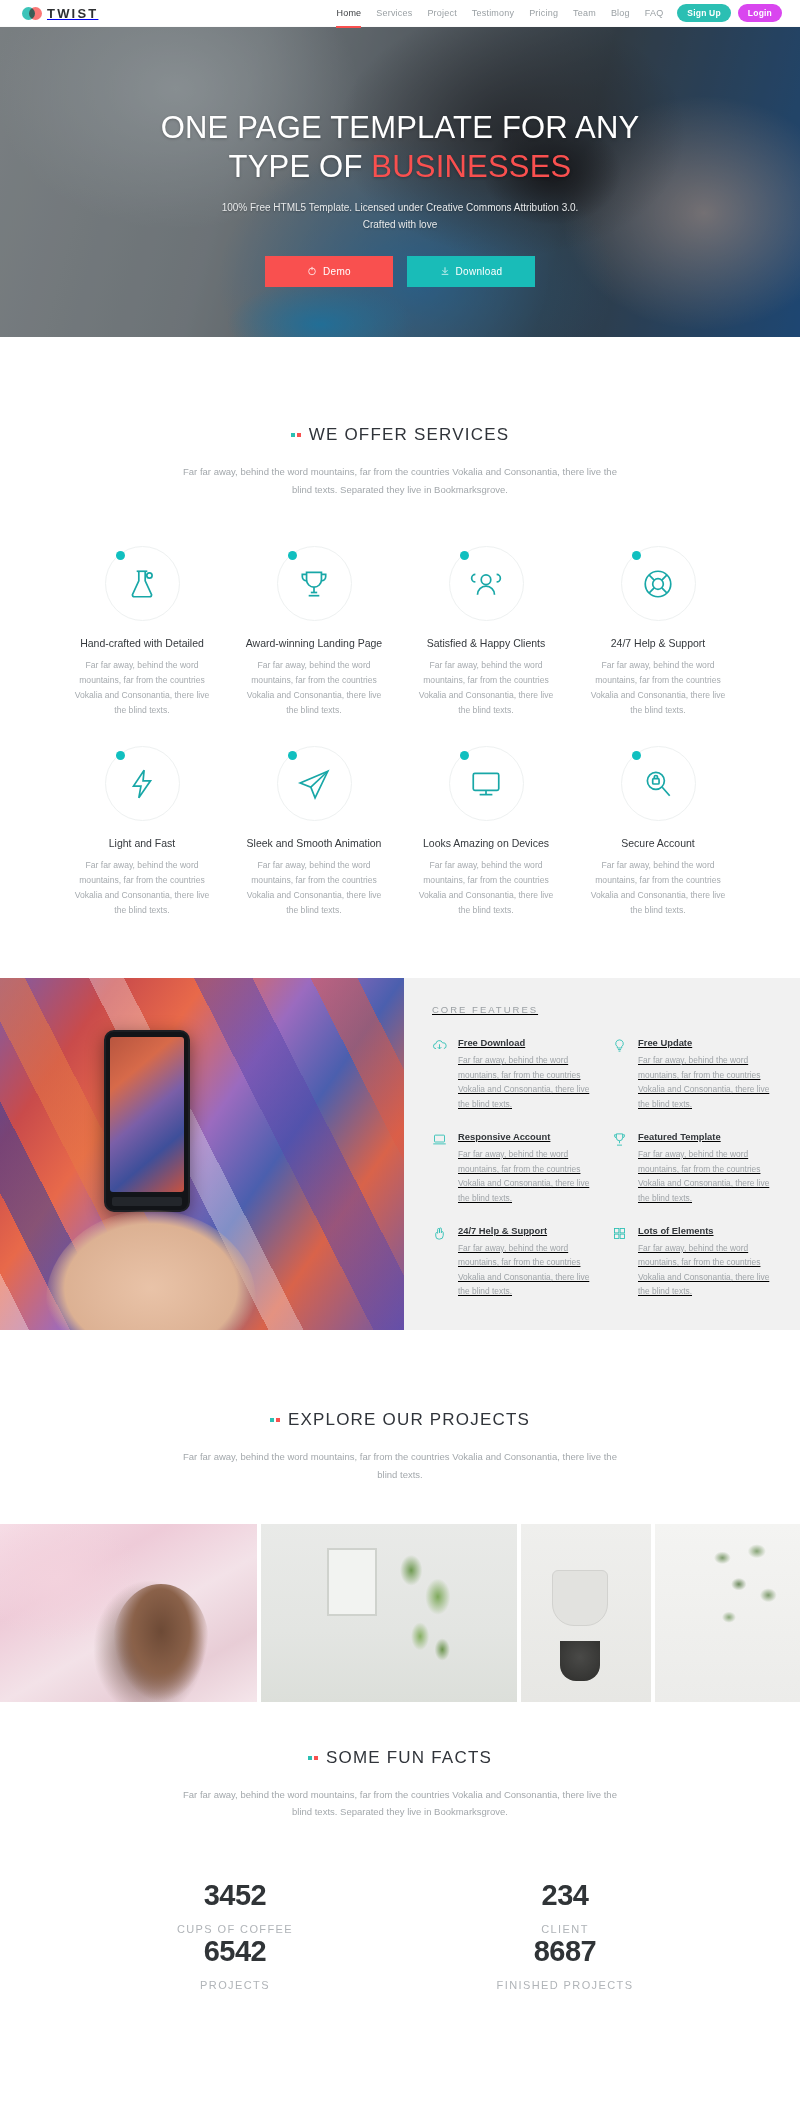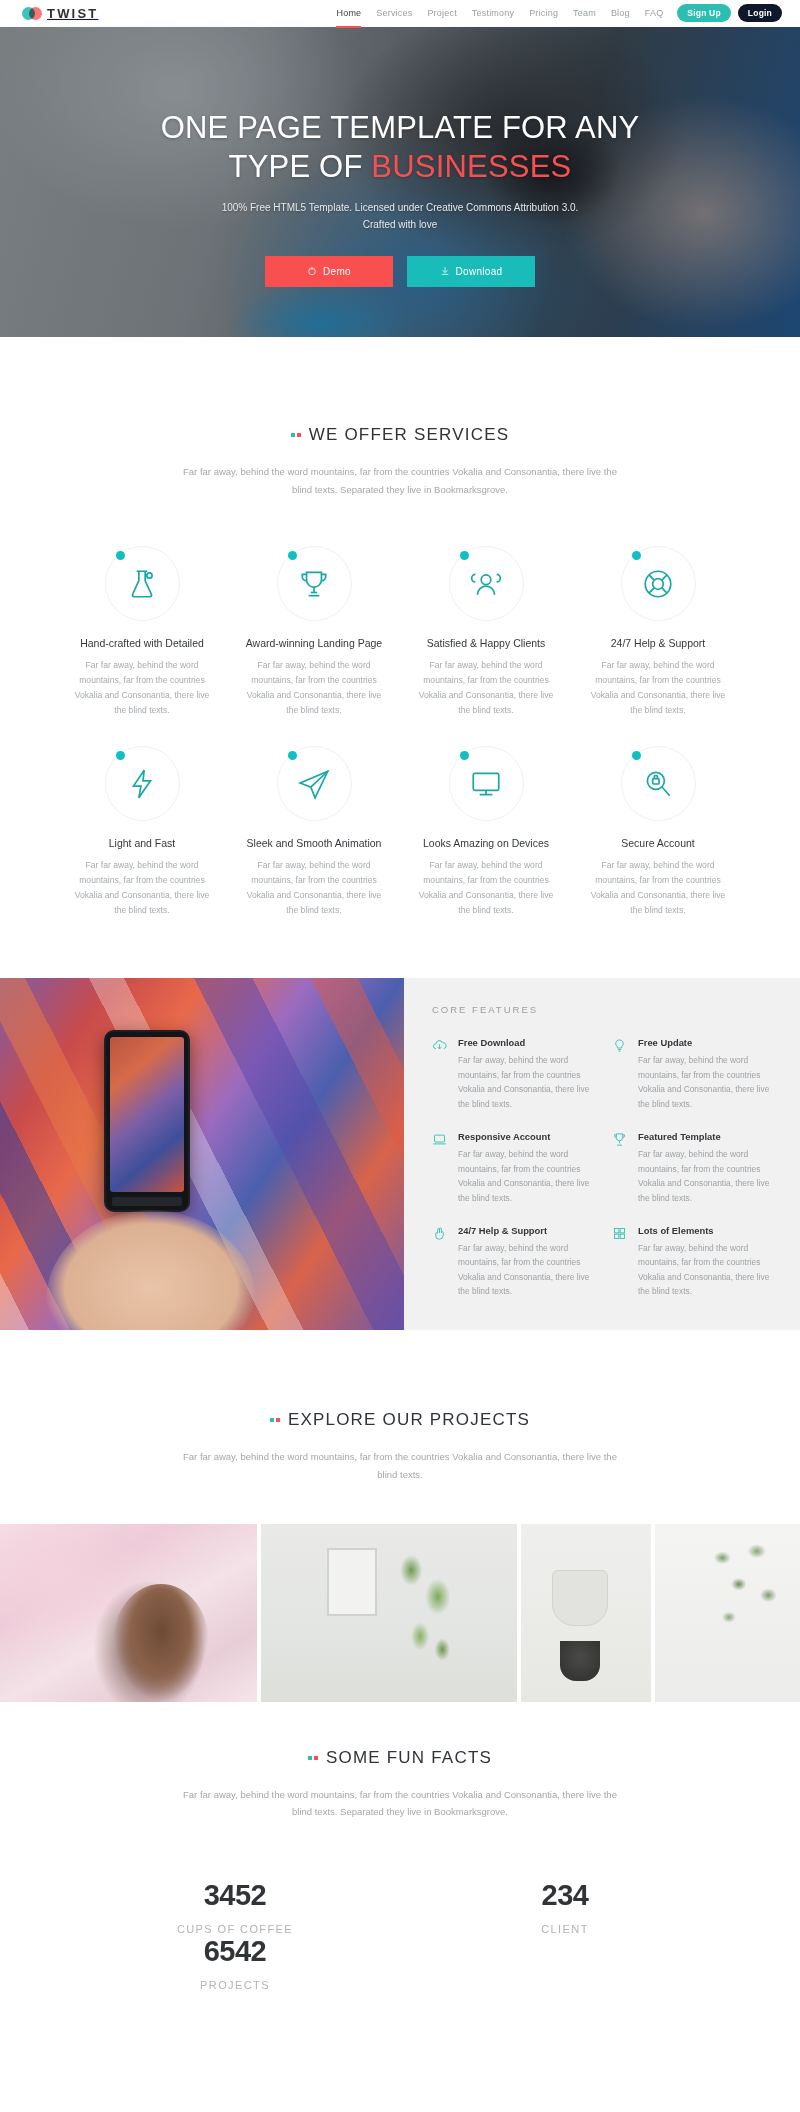--- a/index.html
+++ b/index.html
@@ -44,21 +44,21 @@
     content: ""; position: absolute; left: 0; right: 0; bottom: -5px;
     height: 2px; background: #f9504f;
   }
   .nav-btns { display: flex; align-items: center; gap: 7px; }
   .nav-btn {
     font-size: 8.5px; color: #fff; border: none; border-radius: 11px;
     padding: 4px 10px; cursor: pointer; font-weight: 700; letter-spacing: .2px;
     font-family: "Liberation Sans", sans-serif;
   }
   .nav-btn.signup { background: #2bbfb3; }
-  .nav-btn.login { background: #0f172a; }
+  .nav-btn.login { background: #d946ef; }
 
   
   .hero {
     position: relative; height: 310px; overflow: hidden;
     display: flex; align-items: center; justify-content: center;
     background: linear-gradient(112deg,#8f9496 0%,#a2a7a6 22%,#6f7a80 47%,#4a5558 62%,#2c3a45 78%,#1a3f6b 100%);
   }
   .hero-photo {
     position: absolute; inset: 0;
     background:
@@ -158,21 +158,21 @@
   .core-photo .phone .bar {
     position: absolute; left: 6px; right: 6px; bottom: 4px; height: 9px;
     background: #23262b; border-radius: 2px;
   }
   .core-photo .hand {
     position: absolute; left: 46px; bottom: -10px; width: 210px; height: 130px;
     background: radial-gradient(ellipse at 50% 60%, #e9c3a8 0%, #dcb193 58%, rgba(220,177,147,0) 72%);
     border-radius: 50% 50% 0 0 / 70% 70% 0 0;
   }
   .core-panel {
-    width: 396px; background: #f1f1f1; padding: 26px 24px 22px 28px;
+    width: 396px; background: #f1f1f1; padding: 26px 24px 22px 28px; text-decoration: underline;
   }
   .core-panel-title {
     font-size: 9.5px; letter-spacing: 2px; color: #9ba0a4; margin-bottom: 22px;
   }
   .feat-grid { display: grid; grid-template-columns: 1fr 1fr; column-gap: 16px; row-gap: 20px; }
   .feat { display: flex; gap: 9px; }
   .feat-ic { flex: 0 0 17px; padding-top: 1px; }
   .feat-ic svg { width: 15px; height: 15px; stroke: #2bbfb3; fill: none; stroke-width: 1.4; }
   .feat-name { font-size: 9.4px; font-weight: 700; color: #33373b; margin-bottom: 5px; }
   .feat-text { font-size: 8.4px; line-height: 1.72; color: #9ea3a7; }
@@ -556,14 +556,18 @@
       <div class="fact-label">CUPS OF COFFEE</div>
     </div>
     <div class="fact">
       <div class="fact-num">234</div>
       <div class="fact-label">CLIENT</div>
     </div>
     <div class="fact">
       <div class="fact-num">6542</div>
       <div class="fact-label">PROJECTS</div>
     </div>
+    <div class="fact">
+      <div class="fact-num">8687</div>
+      <div class="fact-label">FINISHED PROJECTS</div>
+    </div>
   </div>
 </section>
 
 </body></html>

